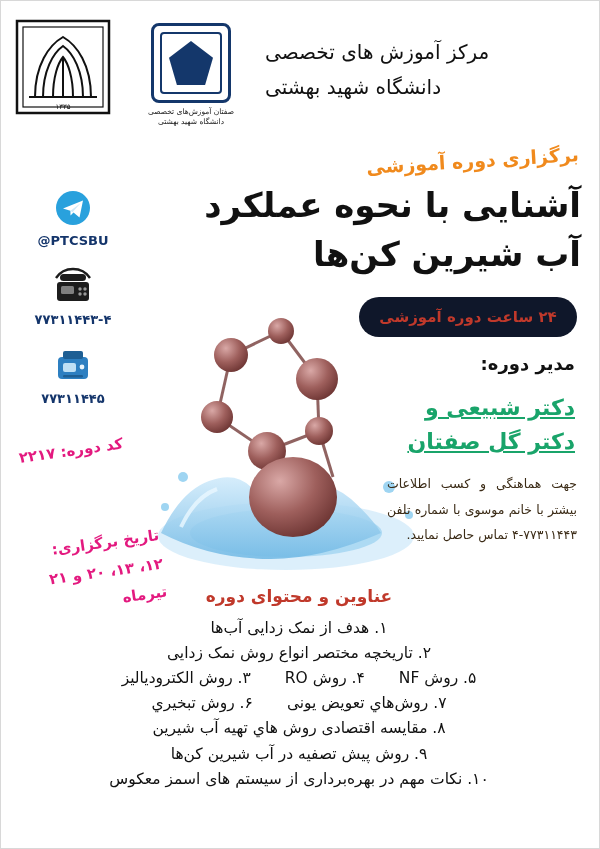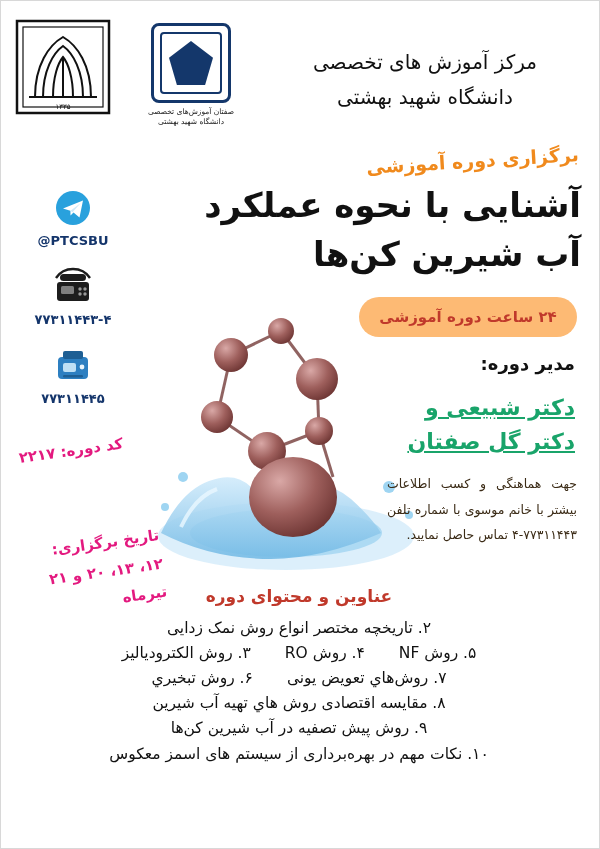--- a/index.html
+++ b/index.html
@@ -44,24 +44,23 @@
     content:"";position:absolute;inset:15px;
     background:#14376b;
     clip-path:polygon(50% 0%,100% 38%,82% 100%,18% 100%,0% 38%);
   }
   .logo-center .caption{
     font-size:7.5px;color:#1a1a1a;margin-top:4px;line-height:1.35;
     font-family:"DejaVu Sans",sans-serif;
   }
   .header-title{
     position:absolute;top:26px;right:16px;width:320px;
-    text-align:center;color:#111;
+    text-align:left;color:#111;
     font-size:20px;line-height:1.75;
     font-family:"DejaVu Sans",sans-serif;
-    margin-top:10px;
   }
   .header-title div{white-space:nowrap;}
 
   
   .kicker{
     position:absolute;top:142px;right:20px;
     color:#f08a1d;font-size:19px;font-weight:bold;
     transform:rotate(-3.5deg);transform-origin:right center;
     text-shadow:0 1px 0 #fff;
   }
@@ -84,21 +83,21 @@
   .contact-block .txt.rtl{direction:rtl;}
 
   
   .graphic{
     position:absolute;top:300px;left:120px;width:330px;height:290px;
   }
 
   
   .hours-badge{
     position:absolute;top:296px;right:22px;width:218px;height:40px;
-    background:#fdba74;border-radius:22px;
+    background:#0f172a;border-radius:22px;
     display:flex;align-items:center;justify-content:center;
     color:#c0392b;font-size:15px;font-weight:bold;
   }
   .director-label{
     position:absolute;top:352px;right:24px;
     color:#111;font-size:18px;font-weight:bold;
   }
   .director-names{
     position:absolute;top:390px;right:24px;width:210px;
     text-align:right;color:#19a46a;font-size:22px;font-weight:bold;line-height:1.55;text-decoration:underline;
@@ -272,20 +271,23 @@
   <div class="course-code">کد دوره: ۲۲۱۷</div>
   <div class="date-label">
     <div>تاریخ برگزاری:</div>
     <div>۱۲، ۱۳، ۲۰ و ۲۱ تیرماه</div>
   </div>
 
   <div class="syllabus-title">عناوین و محتوای دوره</div>
 
   <div class="syllabus-list">
     <div class="row single">
+        <span class="item">۱. هدف از نمک زدایی آب‌ها</span>
+      </div>
+    <div class="row single">
         <span class="item">۲. تاریخچه مختصر انواع روش نمک زدایی</span>
       </div>
     <div class="row">
       <span class="item">۵. روش NF</span>
       <span class="item">۴. روش RO</span>
       <span class="item">۳. روش الکترودیالیز</span>
     </div>
     <div class="row">
       <span class="item">۷. روش‌هاي تعویض یونی</span>
       <span class="item">۶. روش تبخیري</span>

